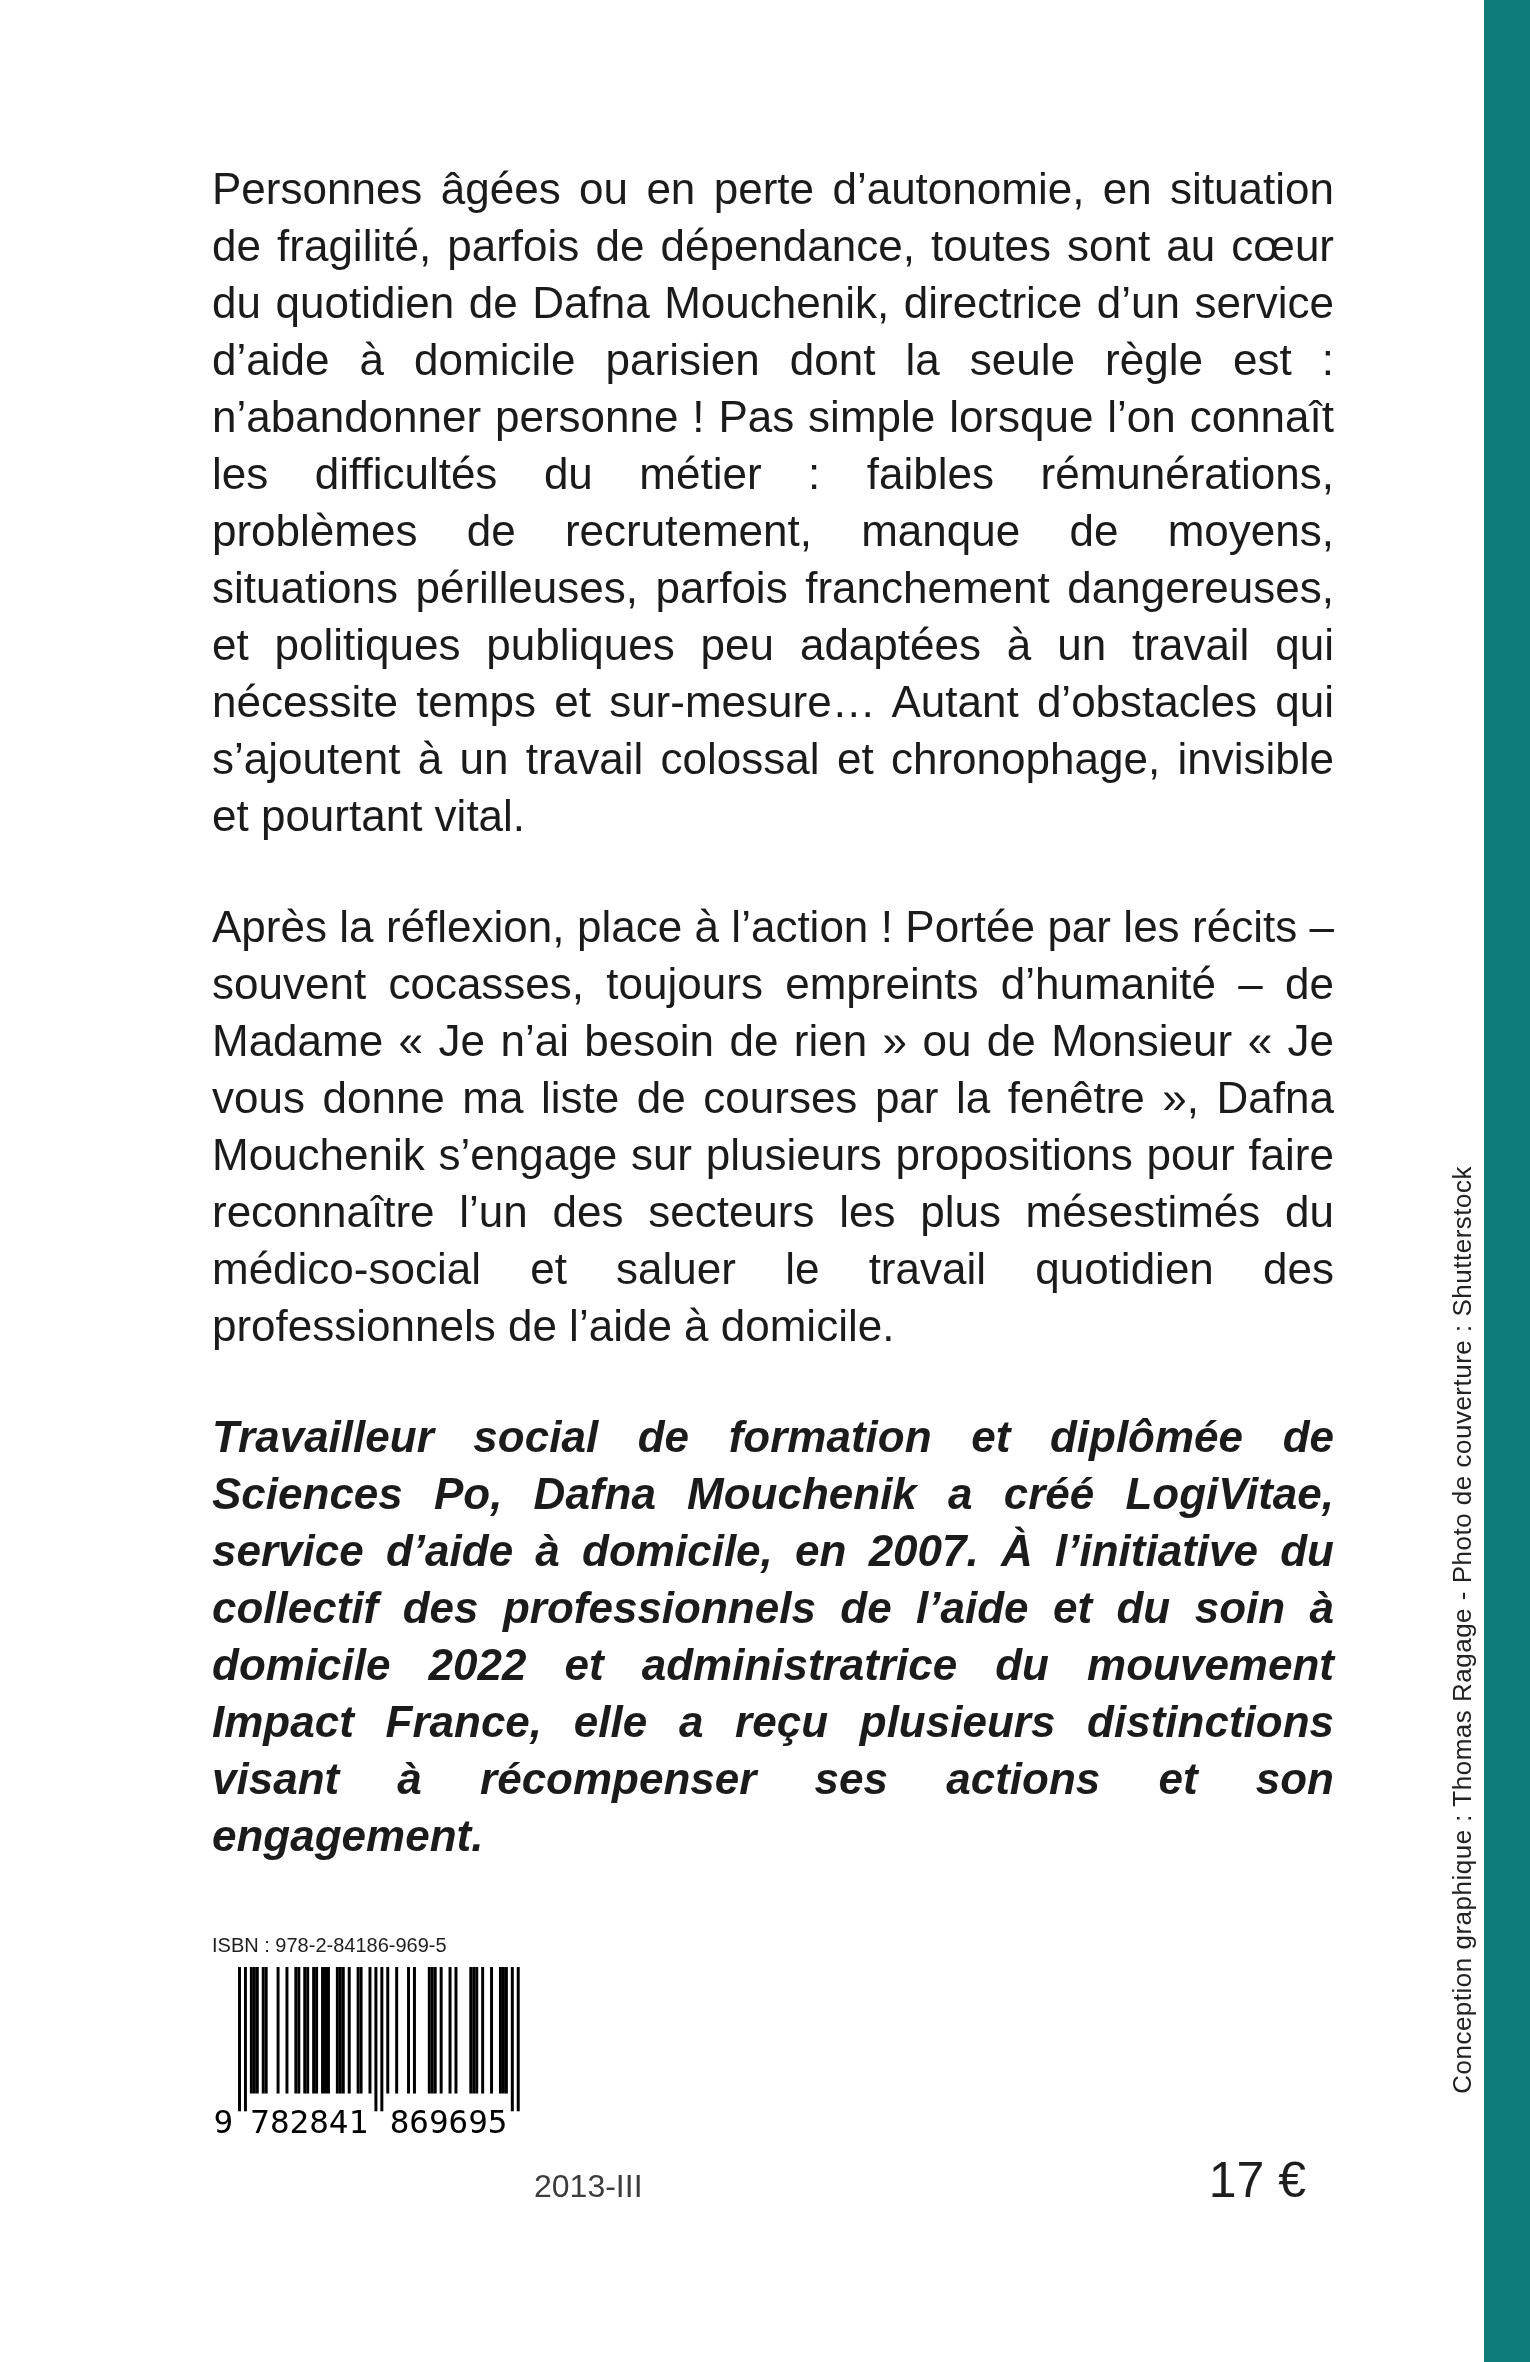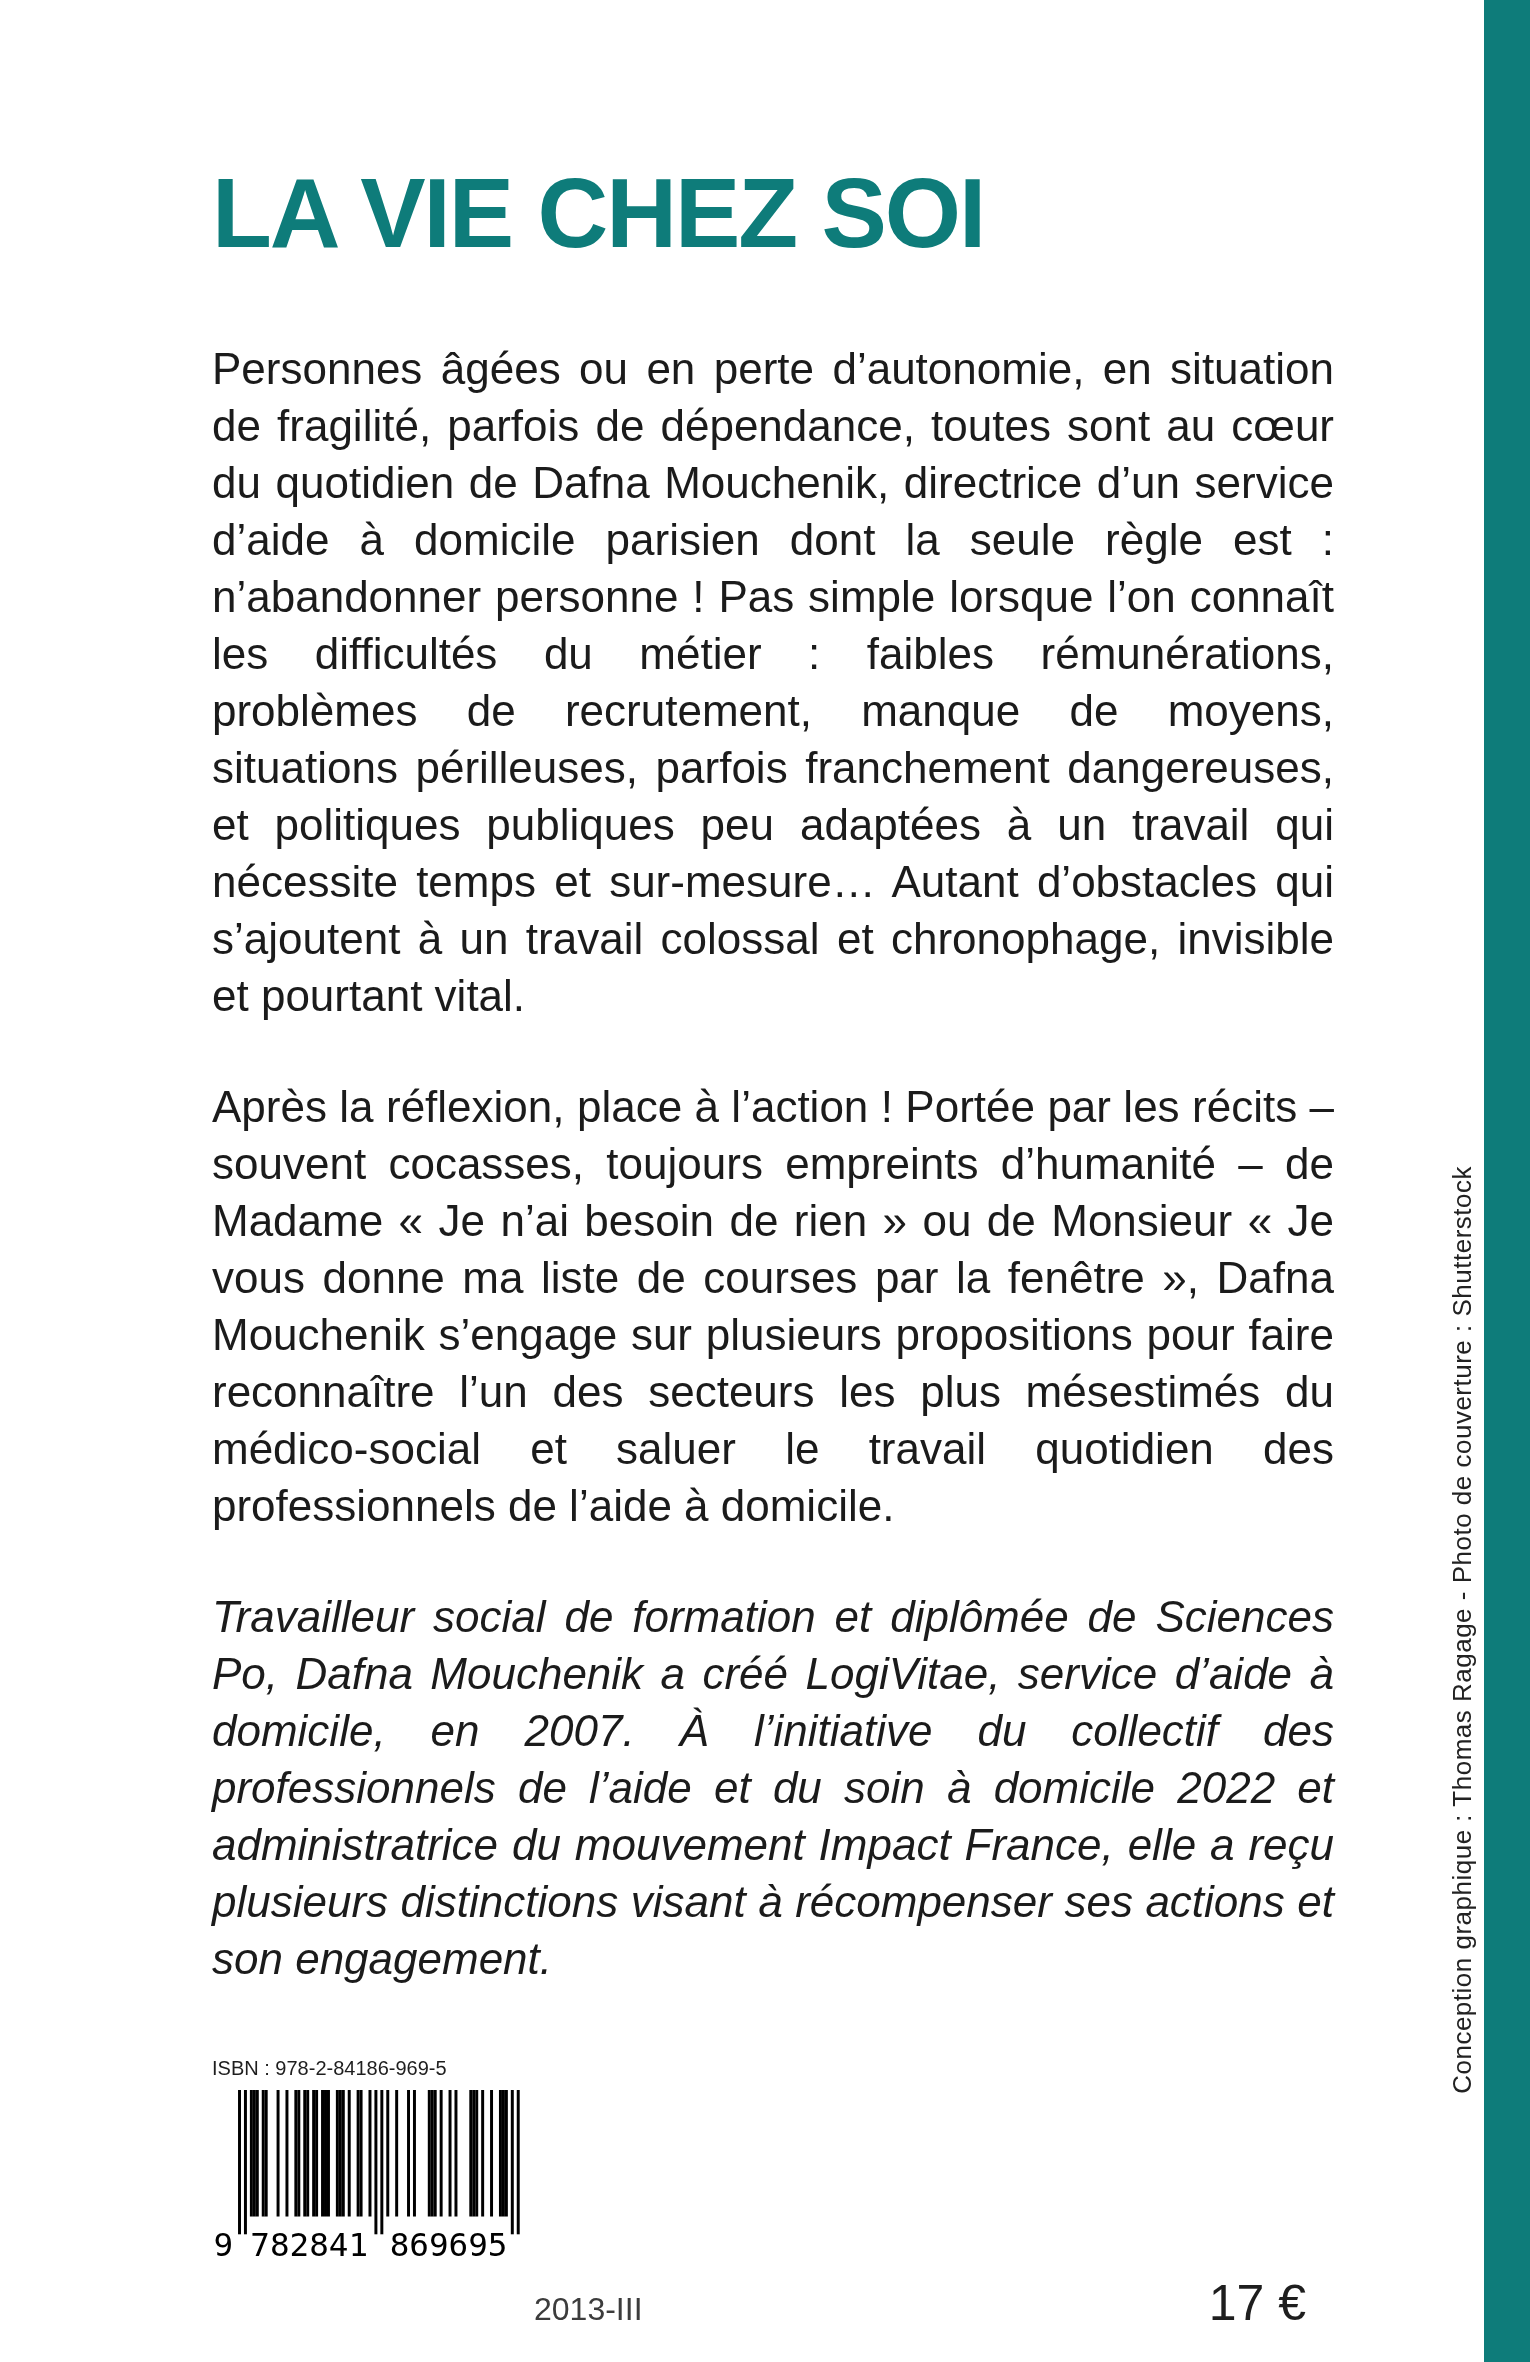--- a/index.html
+++ b/index.html
@@ -53,20 +53,21 @@
   .body-par{
     font-size:44px;
     line-height:57px;
     text-align:justify;
     color:var(--ink);
   }
   .gap-top{margin-top:54px;}
   .author-bio{
     font-style:italic;
     margin-top:54px;
+    font-weight:bold;
   }
   .isbn-line{
     margin-top:70px;
     font-size:20px;
     color:#1e1e1e;
   }
   .barcode-block{
     margin-top:10px;
     width:312px;
   }
@@ -92,21 +93,20 @@
 <body>
 
 <div class="page">
 
   <div class="edge-bar"></div>
 
   <div class="credits-vertical">Conception graphique : Thomas Ragage - Photo de couverture : Shutterstock</div>
 
   <main class="content">
 
-    <h1 class="book-title">LA VIE CHEZ SOI</h1>
 
     <p class="body-par">Personnes âgées ou en perte d’autonomie, en situation de fragilité, parfois de dépendance, toutes sont au cœur du quotidien de Dafna Mouchenik, directrice d’un service d’aide à domicile parisien dont la seule règle est : n’abandonner personne ! Pas simple lorsque l’on connaît les difficultés du métier : faibles rémunérations, problèmes de recrutement, manque de moyens, situations périlleuses, parfois franchement dangereuses, et politiques publiques peu adaptées à un travail qui nécessite temps et sur-mesure… Autant d’obstacles qui s’ajoutent à un travail colossal et chronophage, invisible et pourtant vital.</p>
 
     <p class="body-par gap-top">Après la réflexion, place à l’action ! Portée par les récits – souvent cocasses, toujours empreints d’humanité – de Madame « Je n’ai besoin de rien » ou de Monsieur « Je vous donne ma liste de courses par la fenêtre », Dafna Mouchenik s’engage sur plusieurs propositions pour faire reconnaître l’un des secteurs les plus mésestimés du médico-social et saluer le travail quotidien des professionnels de l’aide à domicile.</p>
 
 
     <p class="body-par author-bio">Travailleur social de formation et diplômée de Sciences Po, Dafna Mouchenik a créé LogiVitae, service d’aide à domicile, en 2007. À l’initiative du collectif des professionnels de l’aide et du soin à domicile 2022 et administratrice du mouvement Impact France, elle a reçu plusieurs distinctions visant à récompenser ses actions et son engagement.</p>
 
     <div class="isbn-line">ISBN : 978-2-84186-969-5</div>
 

